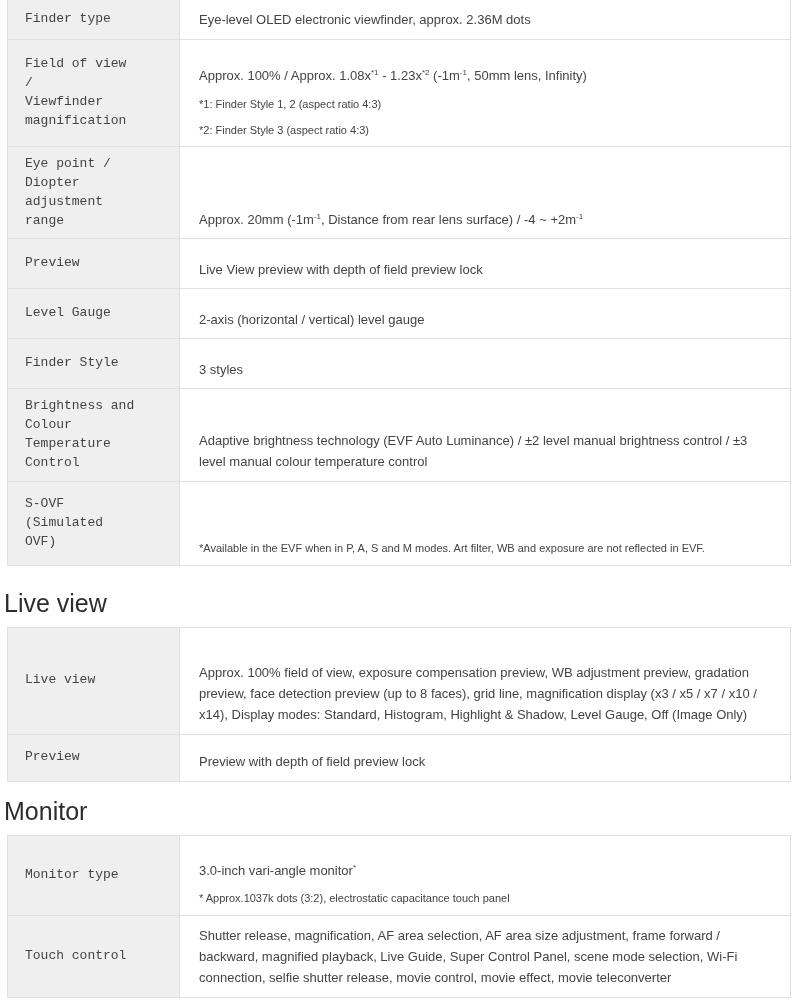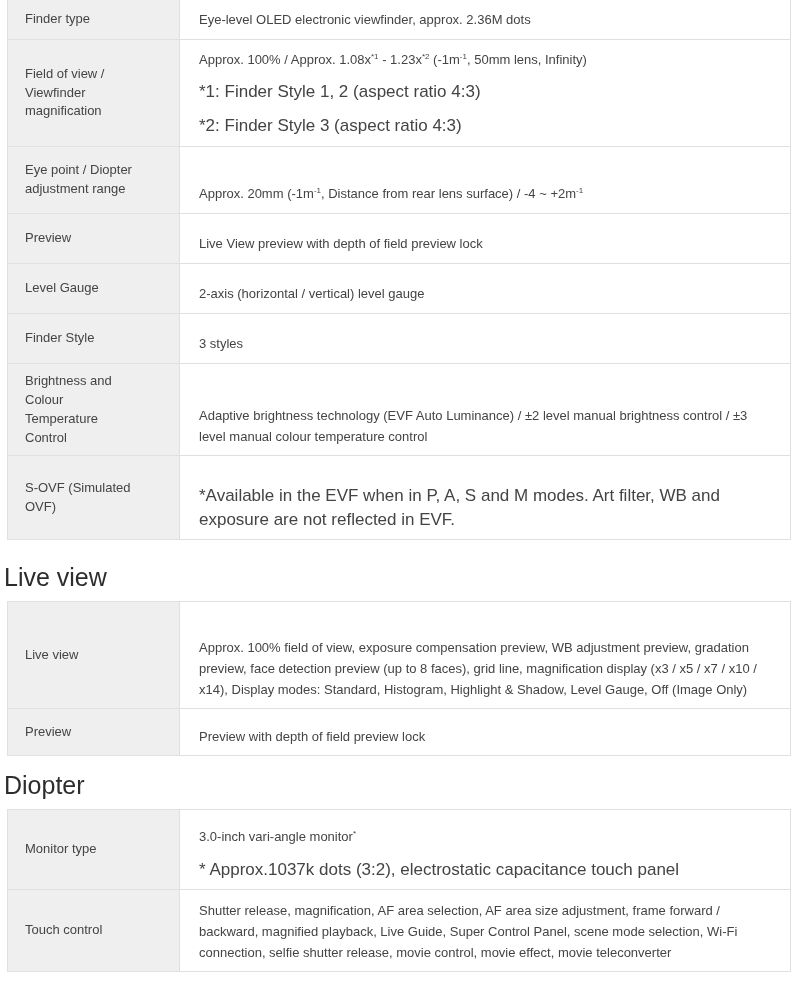--- a/index.html
+++ b/index.html
@@ -23,29 +23,30 @@
   .row{display:flex;align-items:stretch;}
   .row + .row{border-top:1px solid var(--border);}
   .cell-label{
     width:172px;flex:0 0 172px;
     background:var(--label-bg);
     border-right:1px solid var(--border);
     display:flex;align-items:center;
     padding:8px 42px 8px 17px;
     white-space:pre-line;
     line-height:1.45;
+    font-family:Liberation Mono, monospace;
   }
   .cell-value{
     flex:1;
     display:flex;flex-direction:column;justify-content:flex-end;
     gap:10px;
     padding:8px 24px 8px 19px;
     line-height:1.6;
   }
-  .footnote{font-size:17px;line-height:1.4;}
+  .footnote{font-size:11px;line-height:1.4;}
   sup.fn-mark{font-size:8px;vertical-align:super;line-height:0;}
   .section-heading{
     font-size:25px;font-weight:400;color:var(--heading);
     line-height:1.2;
     margin:22px 0 9px 4px;
   }
   .section-heading.tight{margin-top:14px;}
 </style>
 </head>
 <body>
@@ -131,21 +132,21 @@
 
   <div class="row" style="min-height:47px">
     <div class="cell-label">Preview</div>
     <div class="cell-value">
       <div>Preview with depth of field preview lock</div>
     </div>
   </div>
 
 </div>
 
-<h2 class="section-heading tight">Diopter</h2>
+<h2 class="section-heading tight">Monitor</h2>
 
 <div class="spec-table">
 
   <div class="row" style="min-height:79px">
     <div class="cell-label">Monitor type</div>
     <div class="cell-value">
       <div><span>3.0-inch vari-angle monitor</span><sup class="fn-mark">*</sup></div>
       <div class="footnote">* Approx.1037k dots (3:2), electrostatic capacitance touch panel</div>
     </div>
   </div>

